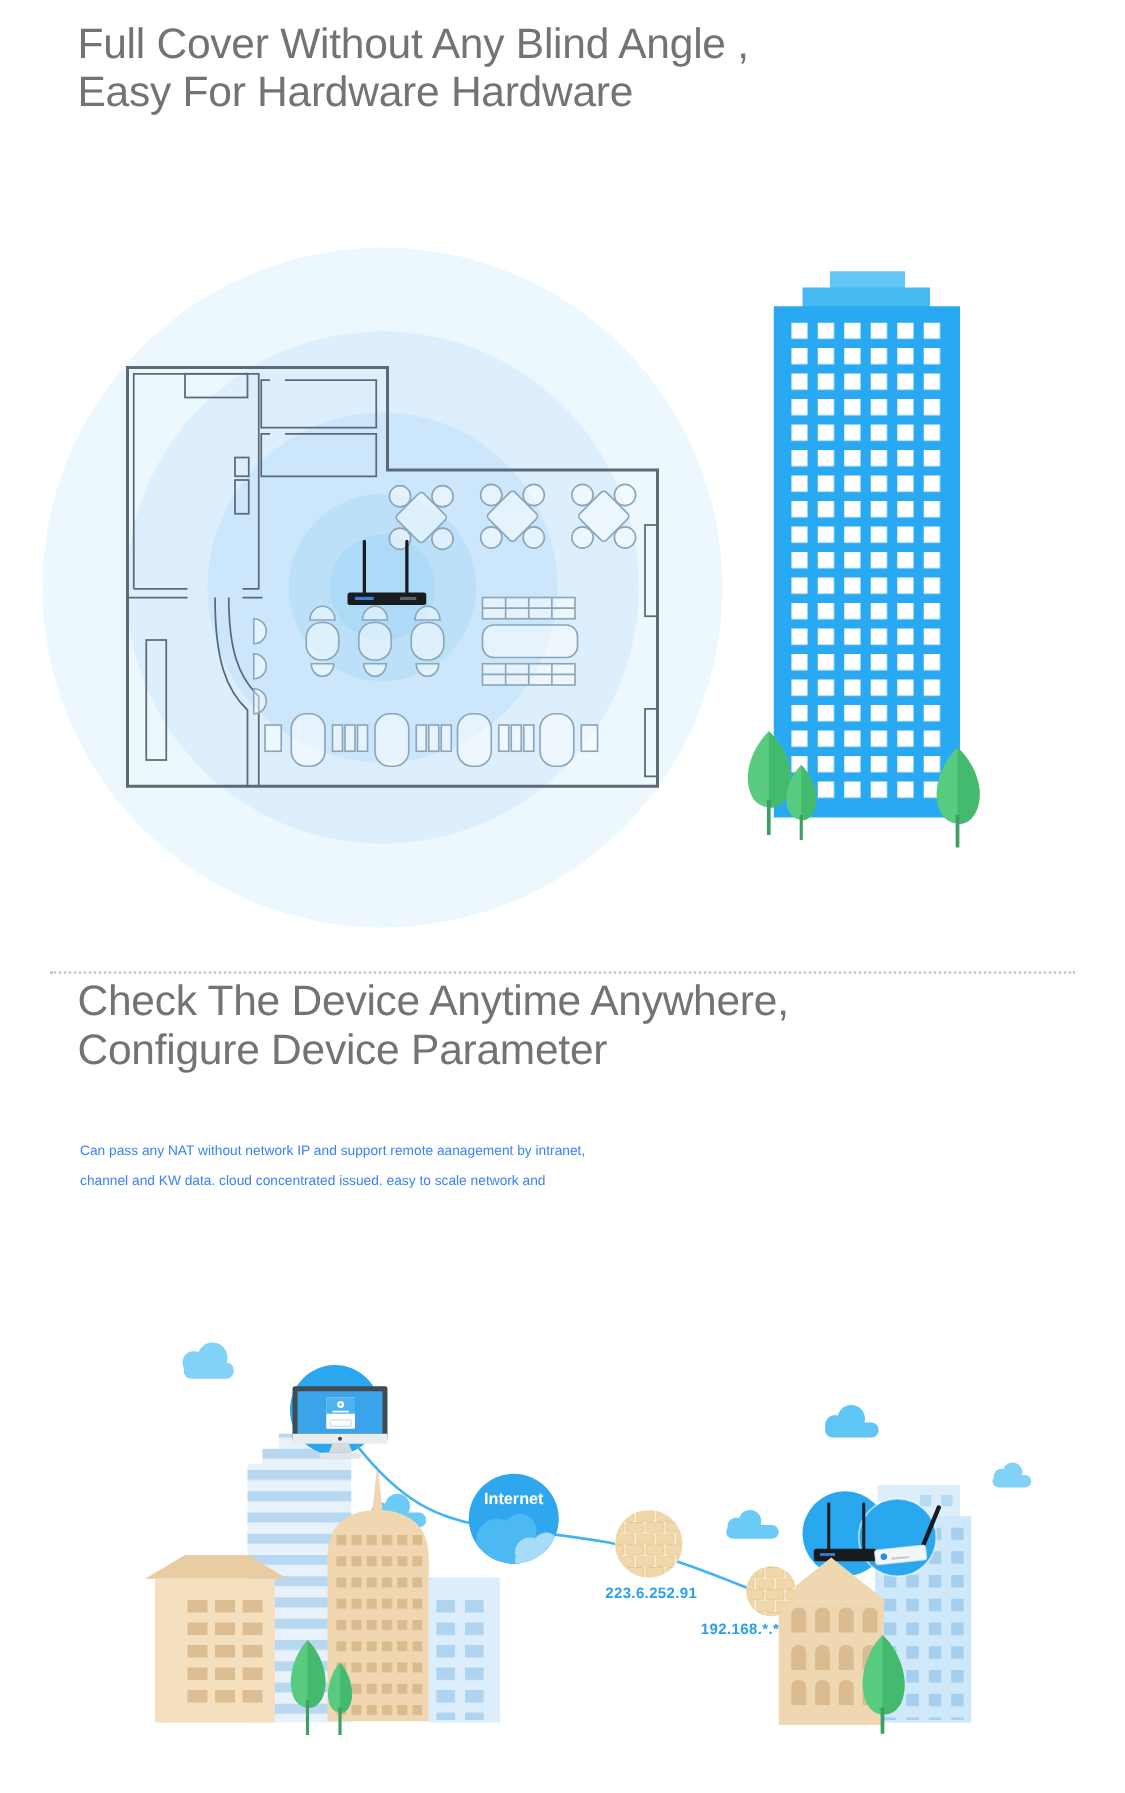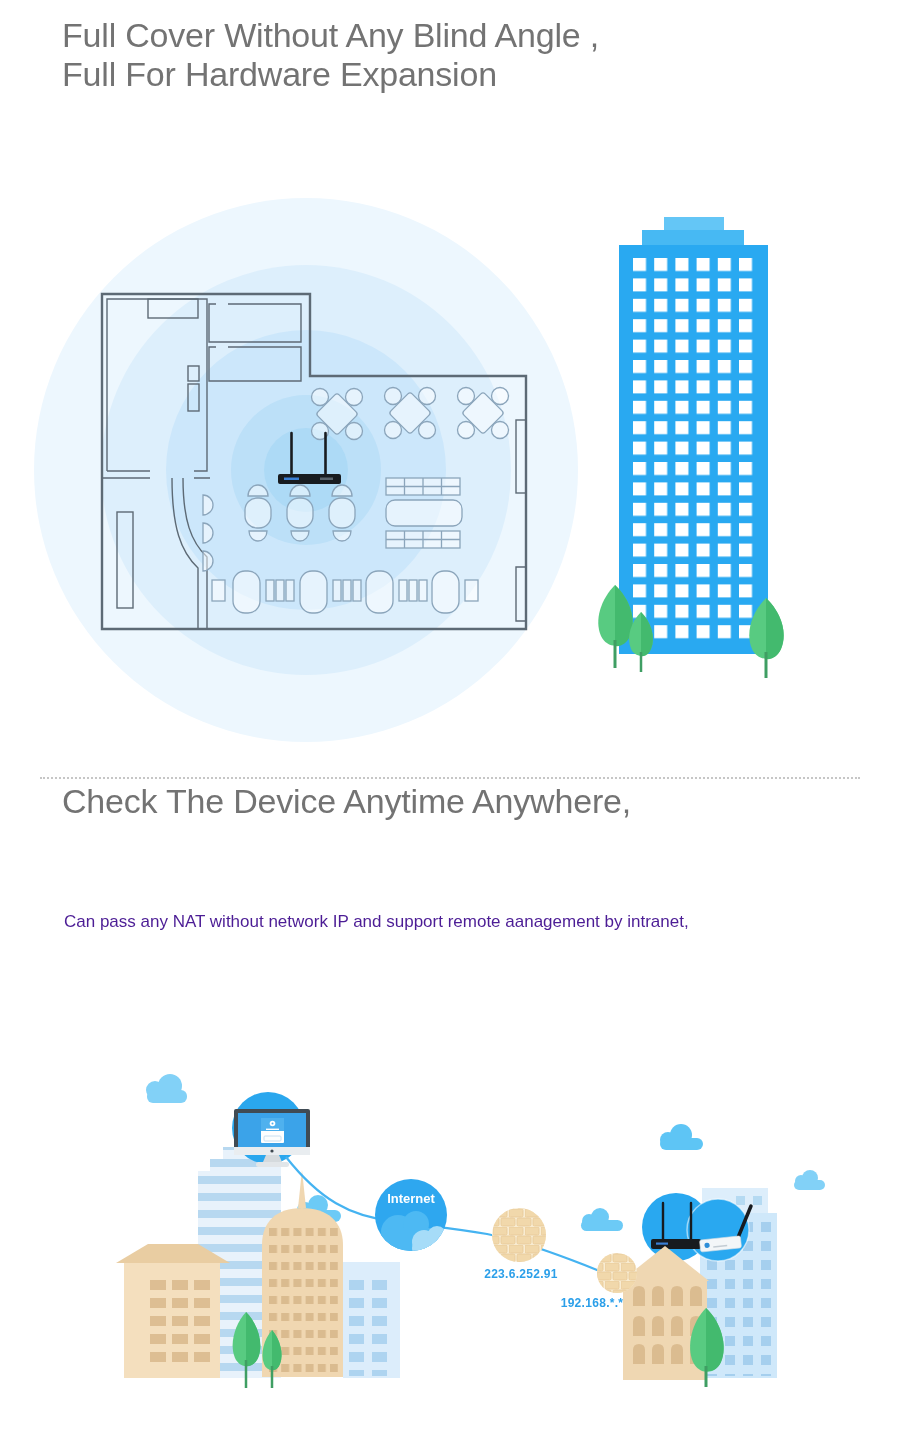--- a/index.html
+++ b/index.html
@@ -2,31 +2,31 @@
 <html><head>
 <meta charset="utf-8">
 <style>
   html,body{margin:0;padding:0}
   body{width:900px;height:1434px;background:#fff;position:relative;overflow:hidden;
        font-family:"Liberation Sans",sans-serif;}
   .abs{position:absolute}
   .title{color:#737373;font-weight:normal;font-size:34px;line-height:39px;letter-spacing:-0.2px}
   .t1{left:62px;top:16px}
   .t2{left:62px;top:782px}
-  .desc{left:64px;top:910px;color:#4c1d95;font-size:17px;line-height:23.5px}
+  .desc{left:64px;top:910px;color:#3b82f6;font-size:11px;line-height:23.5px}
   .divider{left:40px;top:777px;width:820px;height:0;border-top:2px dotted #c6c6c6}
   svg{display:block}
   text{font-family:"Liberation Sans",sans-serif}
 </style>
 </head>
 <body>
 
 <div class="abs title t1">
   <div>Full Cover Without Any Blind Angle ,</div>
-  <div>Full For Hardware Expansion</div>
+  <div>Easy For Hardware Hardware</div>
 </div>
 
 <svg class="abs" style="left:0;top:168px" width="900" height="580" viewBox="0 168 900 580">
   <defs>
     <pattern id="bwin" patternUnits="userSpaceOnUse" x="633" y="258" width="21.2" height="20.4">
       <rect width="13" height="13" fill="#ffffff"></rect>
     </pattern>
   </defs>
 
   <g>
@@ -146,23 +146,25 @@
     <path d="M766,598 C752,612 745,633 752,649 C758,662 775,662 781,649 C788,633 781,612 766,598 Z" fill="#58cb81"></path>
     <path d="M766,598 C781,612 788,633 781,649 C778,656 772,660 766,659 Z" fill="#43ba6e"></path>
     <line x1="766" y1="652" x2="766" y2="678" stroke="#3f9e63" stroke-width="3"></line>
   </g>
 </svg>
 
 <div class="abs divider"></div>
 
 <div class="abs title t2">
   <div>Check The Device Anytime Anywhere,</div>
+  <div>Configure Device Parameter</div>
 </div>
 <div class="abs desc">
   <div>Can pass any NAT without network IP and support remote aanagement by intranet,</div>
+  <div>channel and KW data. cloud concentrated issued. easy to scale network and</div>
 </div>
 
 <svg class="abs" style="left:0;top:1058px" width="900" height="332" viewBox="0 1058 900 332">
   <defs>
     <pattern id="stripes" patternUnits="userSpaceOnUse" x="0" y="1142" width="20" height="17">
       <rect width="20" height="8" fill="#b7d8f0"></rect>
     </pattern>
     <pattern id="dwin" patternUnits="userSpaceOnUse" x="269" y="1228" width="12.2" height="17">
       <rect width="8" height="8" fill="#dabb8f"></rect>
     </pattern>

